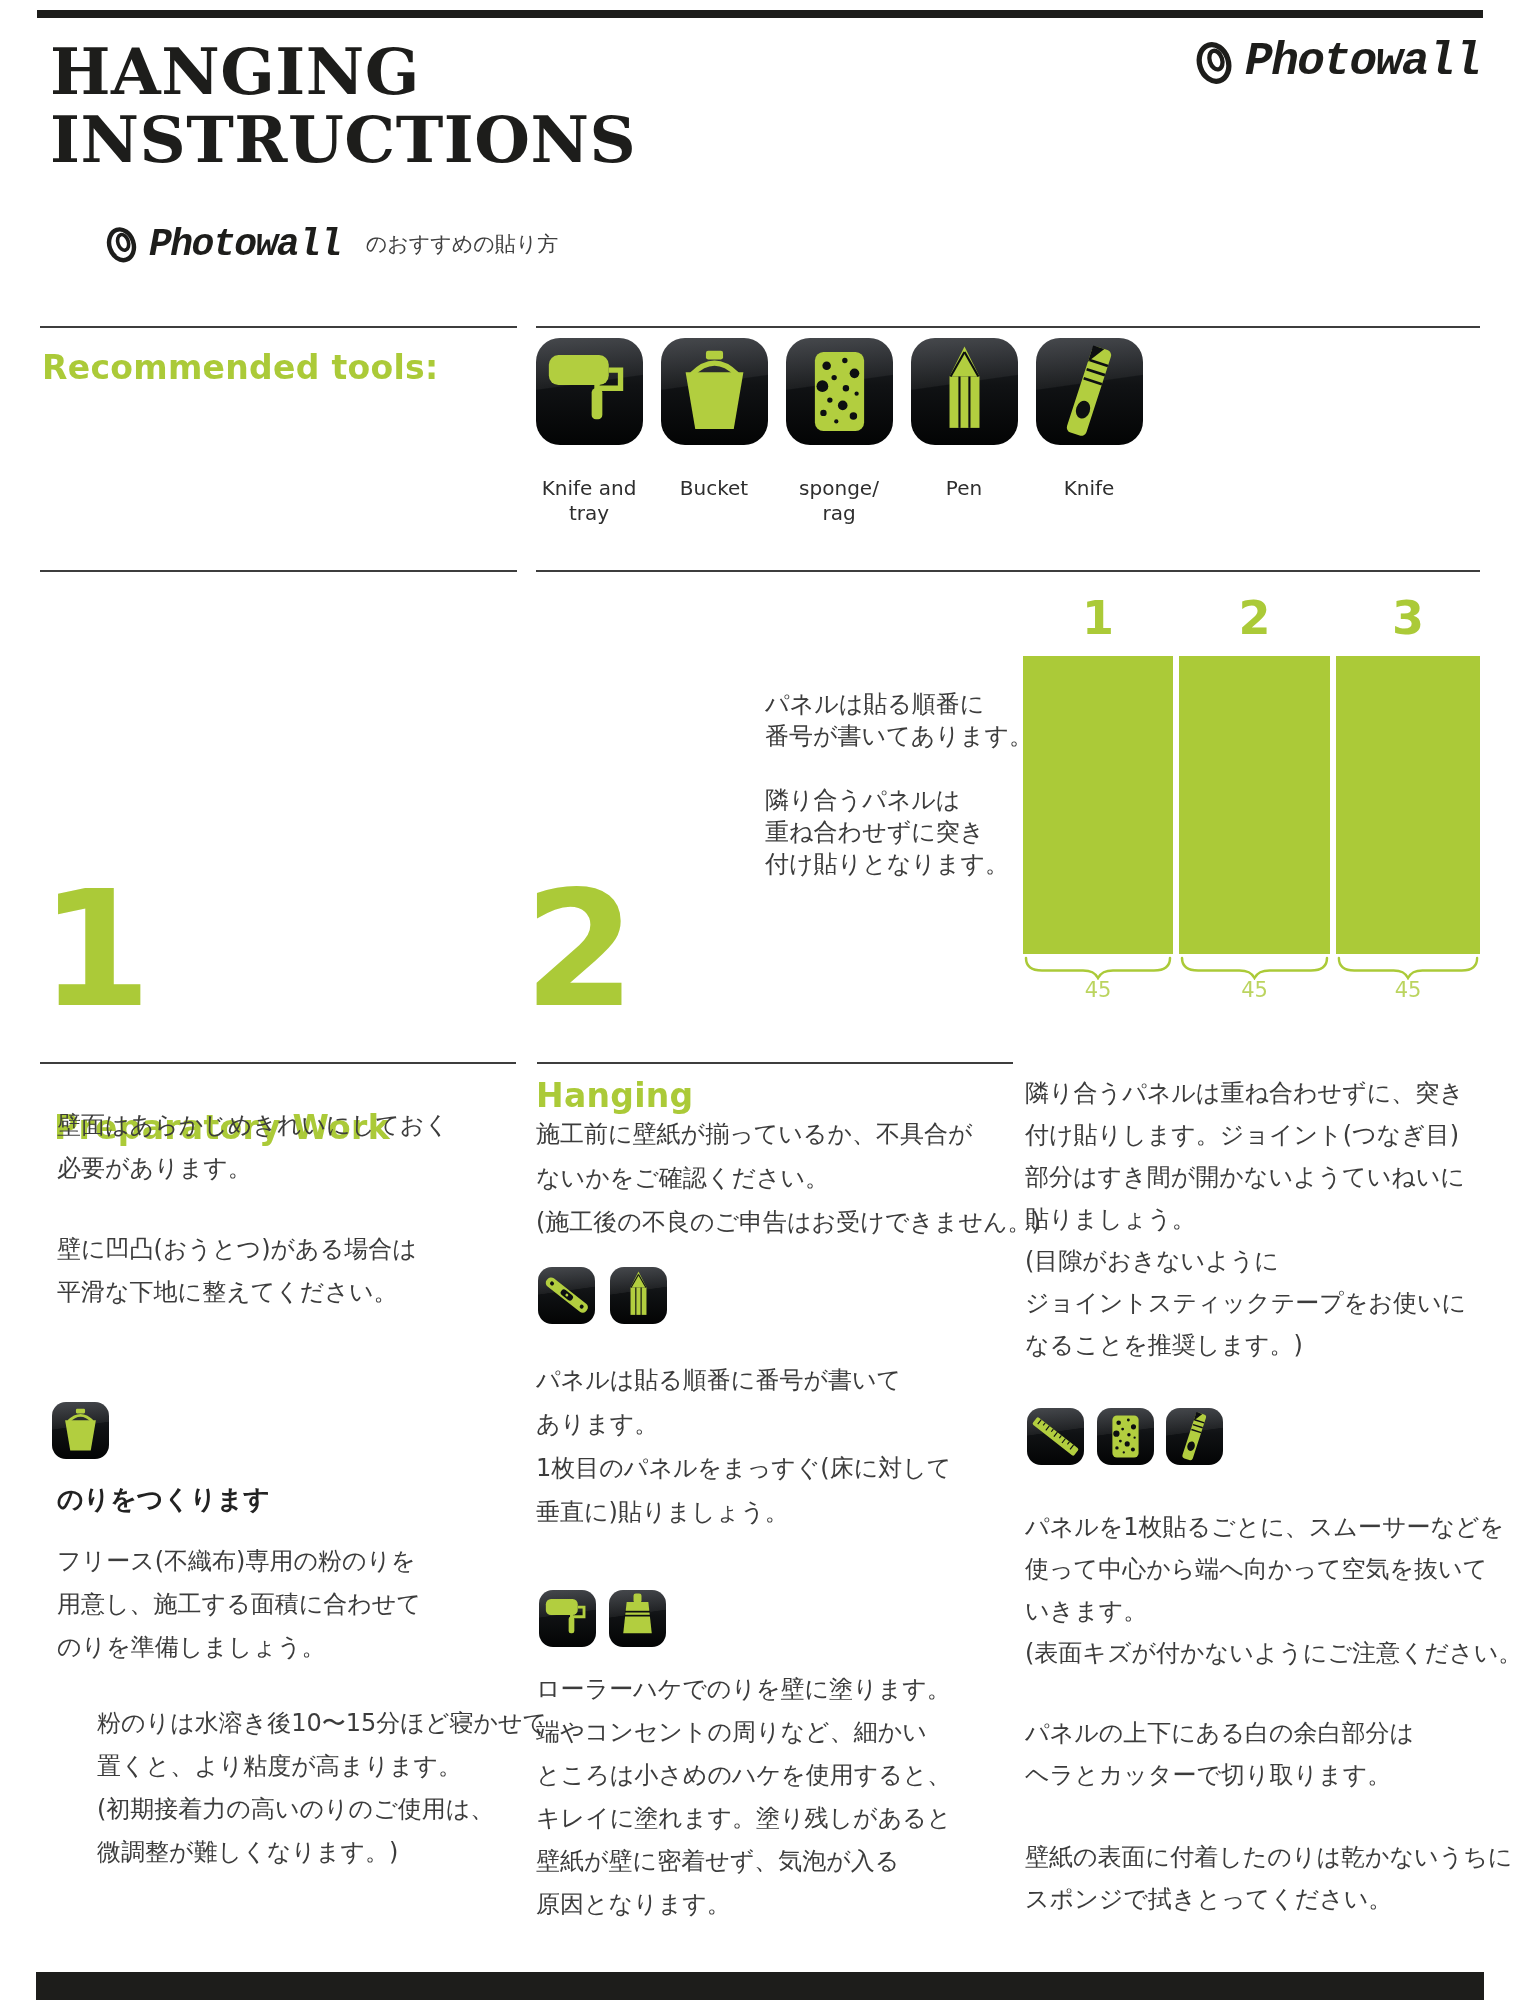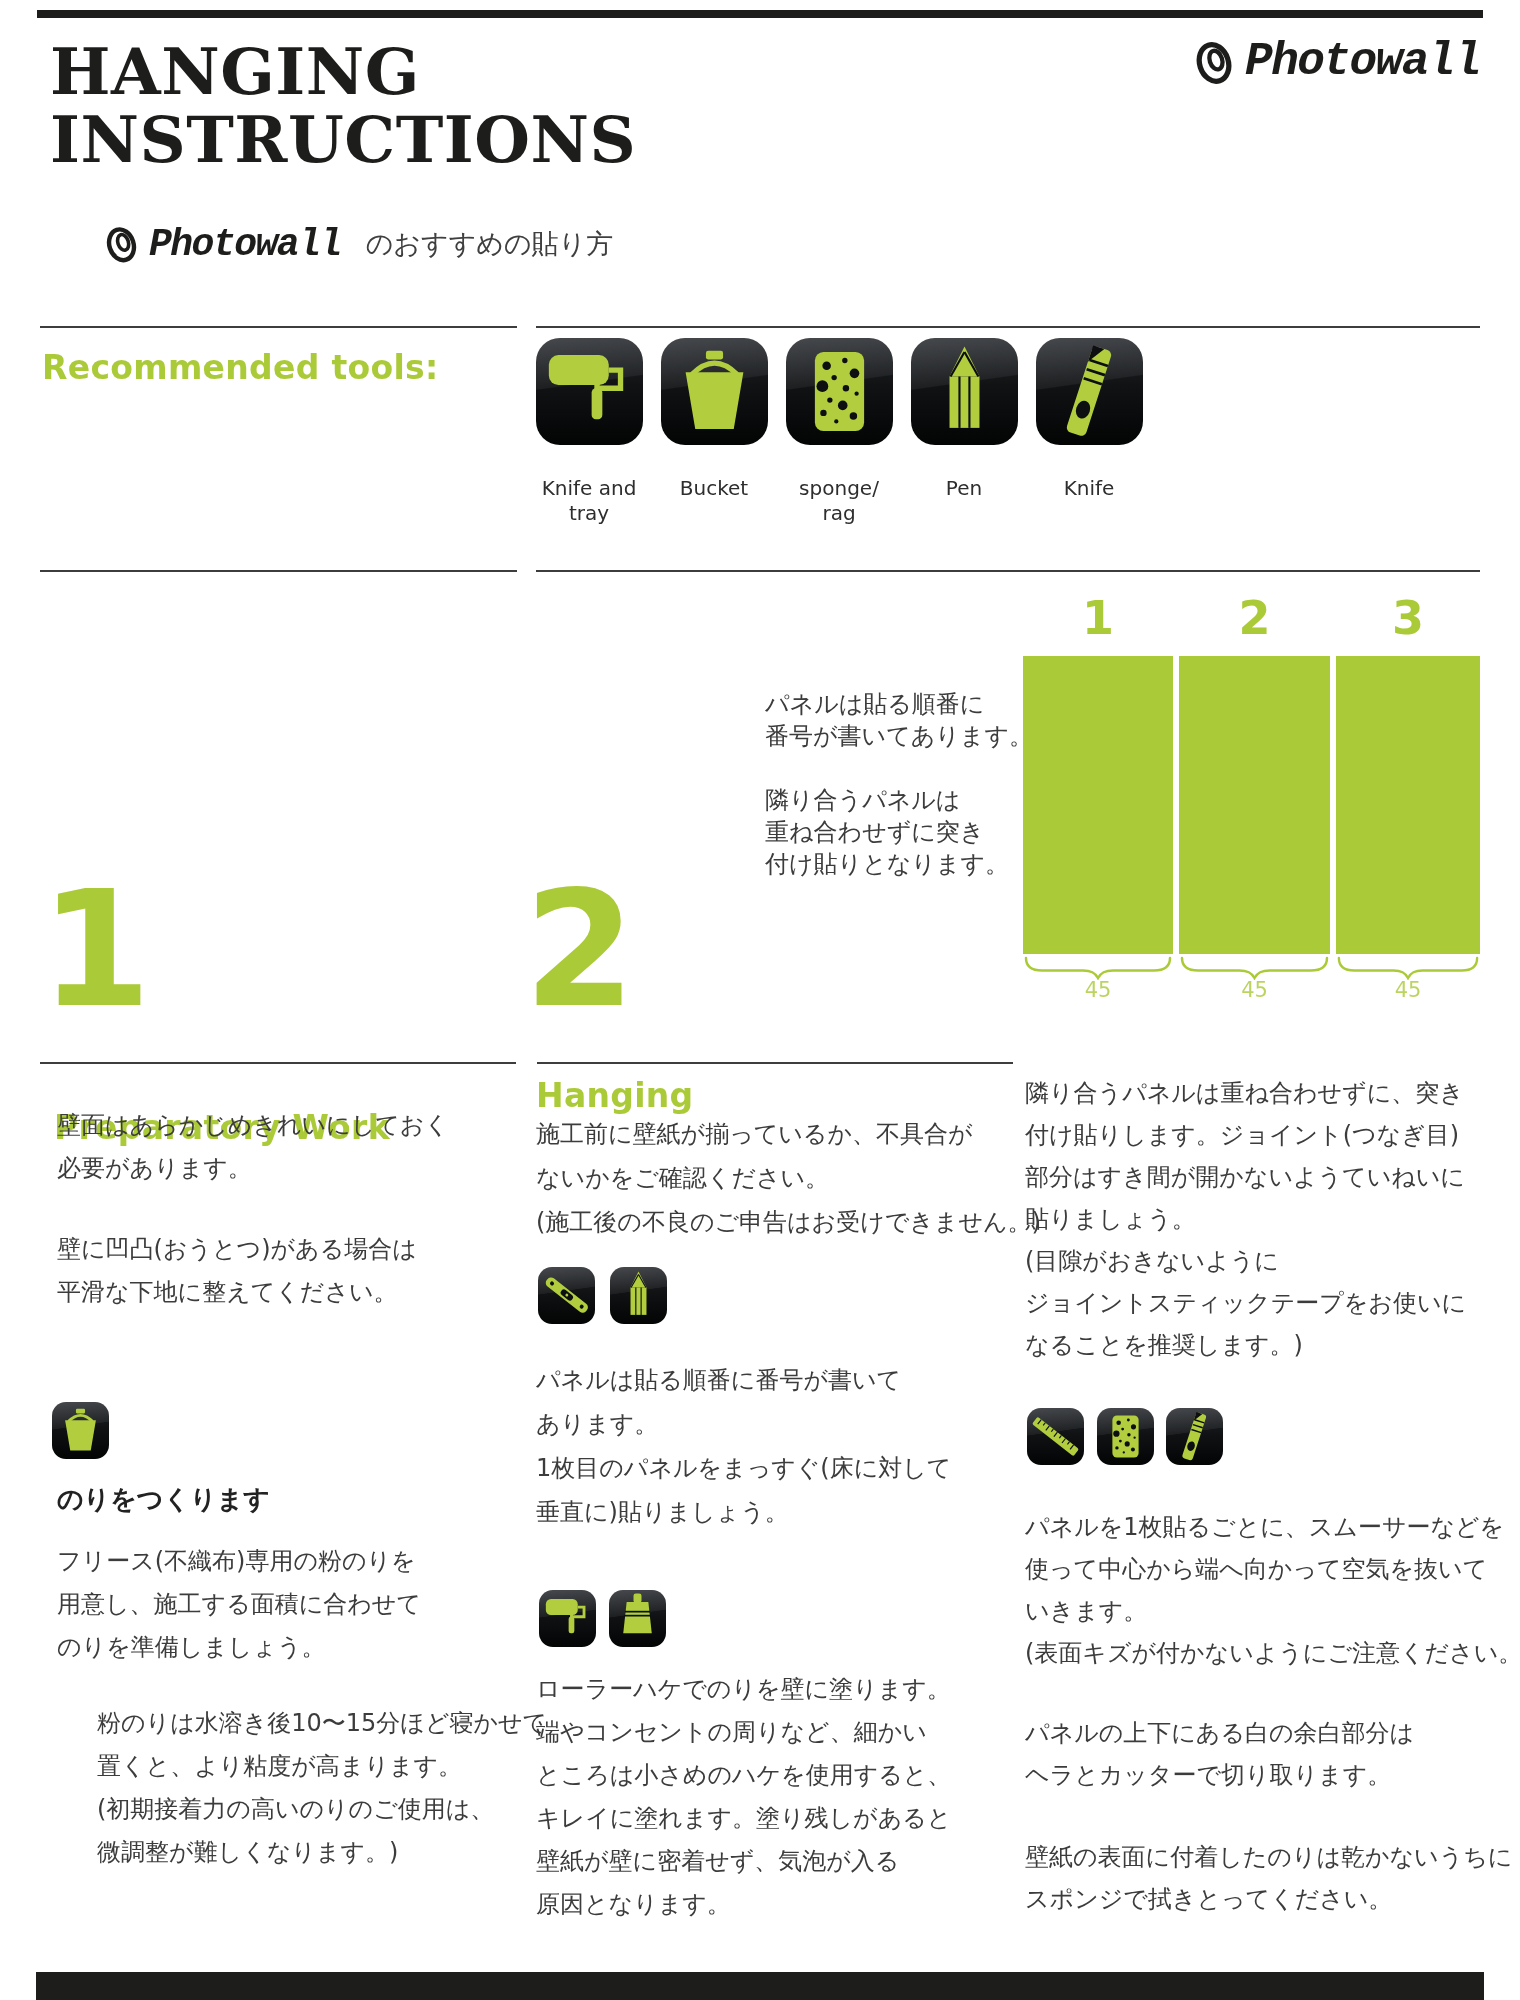--- a/index.html
+++ b/index.html
@@ -4,21 +4,21 @@
 <style>
   html,body{margin:0;padding:0;background:#e8e8e8;}
   .page{position:relative;width:1520px;height:2000px;background:#ffffff;overflow:hidden;
         font-family:"DejaVu Sans",sans-serif;color:#3c3c3c;}
   .bar{position:absolute;background:#1d1d1b;}
   .rule{position:absolute;height:2px;background:#3d3d3d;}
   .title{position:absolute;left:50px;top:38px;font-family:"DejaVu Serif",serif;font-weight:bold;
          font-size:64px;line-height:68px;letter-spacing:.5px;color:#1d1d1b;}
   .logo-row{position:absolute;display:flex;align-items:center;gap:9px;}
   .logo-text{font-family:Liberation Mono, monospace;font-style:italic;font-weight:bold;color:#1d1d1b;letter-spacing:-1.5px;}
-  .subtitle-jp{font-size:27px;color:#3f3f3f;margin-left:16px;font-style:normal;}
+  .subtitle-jp{font-size:21px;color:#3f3f3f;margin-left:16px;font-style:normal;}
   .green-head{position:absolute;color:#abca38;font-weight:bold;font-size:33px;letter-spacing:.3px;text-align:right;}
   .jp{position:absolute;font-size:24px;line-height:43px;color:#3c3c3c;white-space:pre;}
   .jp-bold{position:absolute;font-size:26px;font-weight:bold;color:#222;white-space:pre;}
   .bignum{position:absolute;color:#abca38;font-weight:bold;font-size:160px;line-height:1;}
   .tile{position:absolute;border-radius:24px;background:linear-gradient(180deg,#23262b 0%,#101214 45%,#030404 100%);}
   .tile::before{content:"";position:absolute;inset:0;border-radius:inherit;
         background:linear-gradient(172deg,rgba(255,255,255,.16) 0%,rgba(255,255,255,.06) 42%,rgba(255,255,255,0) 43%);}
   .tile svg{position:absolute;inset:0;width:100%;height:100%;}
   .tile-lg{width:107px;height:107px;}
   .tile-sm{width:57px;height:57px;border-radius:14px;}

